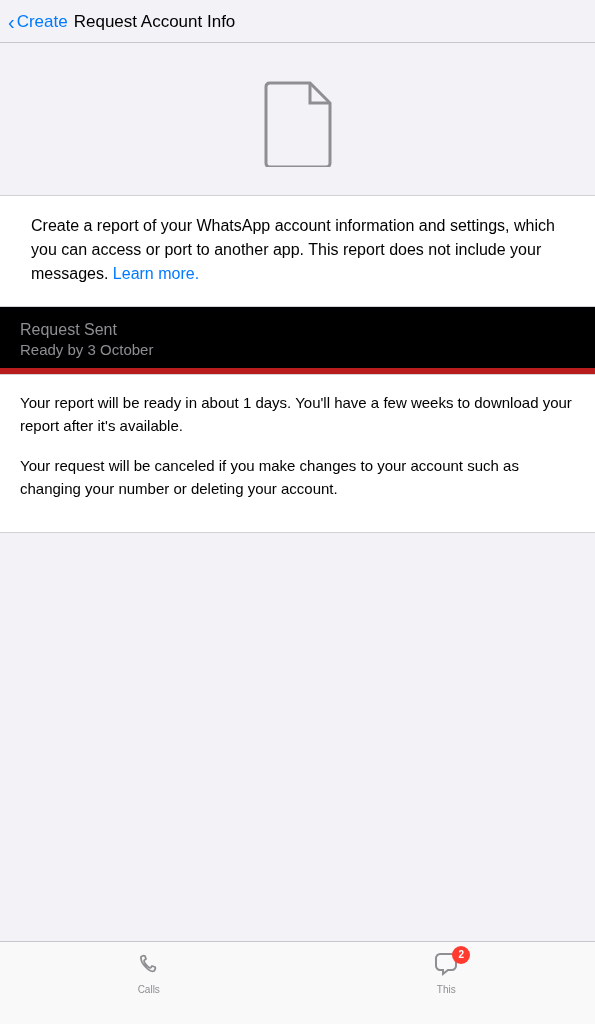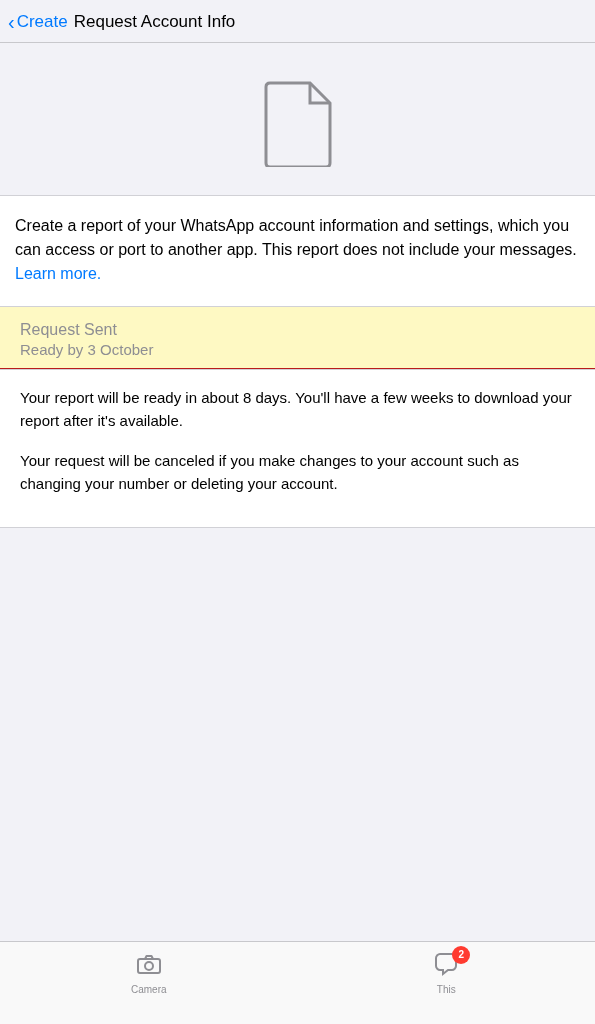--- a/index.html
+++ b/index.html
@@ -65,41 +65,41 @@
     }
 
     .file-icon svg {
       width: 100%;
       height: 100%;
     }
 
     
     .description-section {
       background: #fff;
-      padding: 18px 15px 20px;
+      padding: 18px 31px 20px;
       border-top: 1px solid #d1d1d6;
       border-bottom: 1px solid #d1d1d6;
     }
 
     .description-text {
       font-size: 16px;
       line-height: 1.5;
       color: #000;
     }
 
     .learn-more-link {
       color: #007aff;
       cursor: pointer;
     }
 
     
     .request-sent-section {
-      background: #fef9c3;
+      background: #000000;
       padding: 14px 20px 10px;
-      border-bottom: 1px solid #b91c1c;
+      border-bottom: 6px solid #b91c1c;
     }
 
     .request-sent-label {
       font-size: 16px;
       color: #8e8e93;
       font-weight: 400;
       margin-bottom: 2px;
     }
 
     .ready-by-text {
@@ -221,38 +221,36 @@
     <span class="learn-more-link">Learn more.</span>
   </p>
 </div>
 
 <div class="request-sent-section">
   <div class="request-sent-label">Request Sent</div>
   <div class="ready-by-text">Ready by 3 October</div>
 </div>
 
 <div class="info-section">
-  <p class="info-text">Your report will be ready in about 8 days. You'll have a few weeks to download your report after it's available.</p>
+  <p class="info-text">Your report will be ready in about 1 days. You'll have a few weeks to download your report after it's available.</p>
   <p class="info-text">Your request will be canceled if you make changes to your account such as changing your number or deleting your account.</p>
 </div>
 
 <div class="tab-bar">
-
 
 
   <div class="tab-item">
     <div class="tab-icon">
       <svg class="tab-svg" viewBox="0 0 28 28" fill="none" xmlns="http://www.w3.org/2000/svg">
-        <rect x="3" y="9" width="22" height="14" rx="2" stroke="#8e8e93" stroke-width="2" fill="none"></rect>
-        <circle cx="14" cy="16" r="4" stroke="#8e8e93" stroke-width="2" fill="none"></circle>
-        <path d="M10 9 L11.5 6 L16.5 6 L18 9" stroke="#8e8e93" stroke-width="2" fill="none" stroke-linejoin="round"></path>
+        <path d="M6 7 C6 7 8 5 10 6 L11 9 C11 9 9 10 9 11 C9 12 11 16 15 18 C16 18 17 16 17 16 L20 17 C21 19 19 21 19 21 C15 23 5 13 6 7 Z" stroke="#8e8e93" stroke-width="1.8" fill="none" stroke-linejoin="round"></path>
       </svg>
     </div>
-    <span class="tab-label">Camera</span>
-  </div>
+    <span class="tab-label">Calls</span>
+  </div>
+
 
   <div class="tab-item">
     <div class="tab-icon" style="position:relative;">
       <svg class="tab-svg" viewBox="0 0 28 28" fill="none" xmlns="http://www.w3.org/2000/svg">
         <path d="M4 8 C4 6 6 4 8 4 H20 C22 4 24 6 24 8 V16 C24 18 22 20 20 20 H16 L11 24 L11 20 H8 C6 20 4 18 4 16 Z" stroke="#8e8e93" stroke-width="2" fill="none"></path>
       </svg>
       <span class="badge">2</span>
     </div>
     <span class="tab-label">This</span>
   </div>

